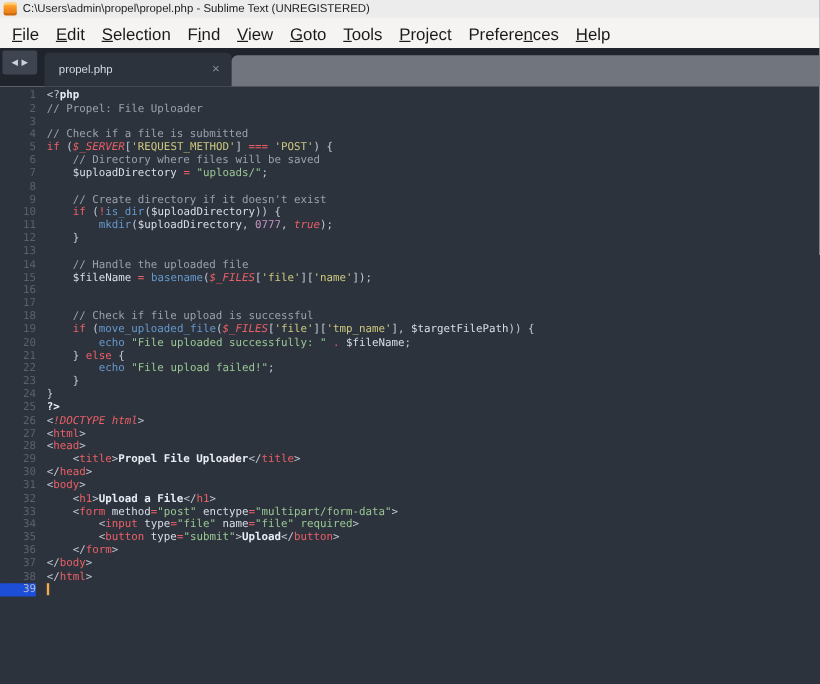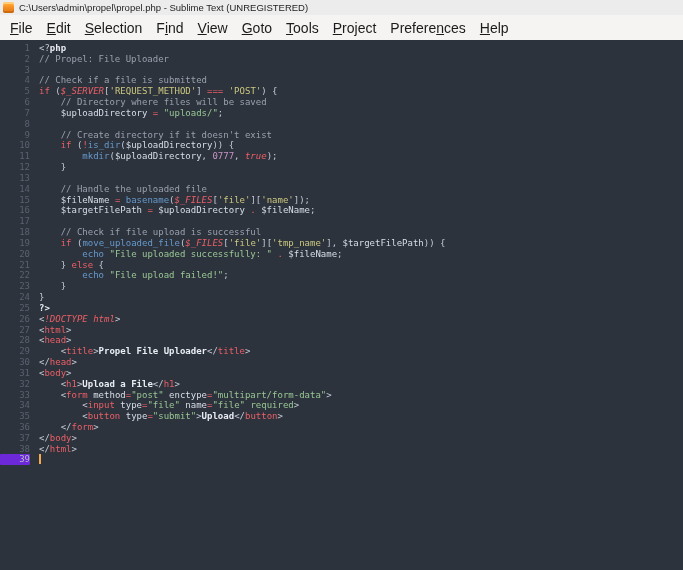--- a/index.html
+++ b/index.html
@@ -28,21 +28,21 @@
          display: flex; align-items: center; justify-content: space-between; padding: 0 10px 0 12px; }
   .tab-label { font-size: 9.5px; color: #d3d8e0; }
   .tab-close { font-size: 11px; color: #8a919e; line-height: 1; }
   .strip-filler { flex: 1; height: 26px; background: #70757e; border-top-left-radius: 5px; align-self: flex-end; }
 
   
   .editor { flex: 1 1 auto; background: #2d333d; padding-top: 3px; overflow: hidden;
             font-family: "DejaVu Sans Mono", monospace; font-size: 9px; line-height: 10.84px; }
   .row { display: flex; height: 10.84px; align-items: stretch; }
   .ln { flex: 0 0 30px; text-align: right; color: #59616f; user-select: none; }
-  .ln.active { background: #6d28d9; color: #b3bac6; border-radius: 1px; }
+  .ln.active { background: #1d4ed8; color: #b3bac6; border-radius: 1px; }
   .codespan { white-space: pre; padding-left: 9px; color: #d8dee9; }
   .cursor { display: inline-block; width: 2px; height: 10px; background: #f5aa4d; vertical-align: -1px; }
 
   
   .tk-kw   { color: #ec5f66; }
   .tk-fn   { color: #6699cc; }
   .tk-sg   { color: #ec5f66; font-style: italic; text-align: center; }
   .tk-var  { color: #d8dee9; }
   .tk-s1   { color: #ccc87e; }
   .tk-s2   { color: #99c794; }
@@ -72,20 +72,31 @@
       <div class="mi"><u>S</u>election</div>
       <div class="mi">F<u>i</u>nd</div>
       <div class="mi"><u>V</u>iew</div>
       <div class="mi"><u>G</u>oto</div>
       <div class="mi"><u>T</u>ools</div>
       <div class="mi"><u>P</u>roject</div>
       <div class="mi">Prefere<u>n</u>ces</div>
       <div class="mi"><u>H</u>elp</div>
     </div>
 
+  <div class="tabstrip">
+    <div class="navbtns">
+      <span>◀</span>
+      <span>▶</span>
+    </div>
+    <div class="tab">
+      <span class="tab-label">propel.php</span>
+      <span class="tab-close">×</span>
+    </div>
+    <div class="strip-filler"></div>
+  </div>
 
   <div class="editor">
     <div>
         <div class="row">
           <span class="ln">1</span>
           <span class="codespan"><span class="tk-pun">&lt;?</span><span class="tk-php">php</span></span>
         </div>
         <div class="row">
           <span class="ln">2</span>
           <span class="codespan"><span class="tk-com">// Propel: File Uploader</span></span>
@@ -137,21 +148,20 @@
         <div class="row">
           <span class="ln">14</span>
           <span class="codespan"><span class="tk-pun">    </span><span class="tk-com">// Handle the uploaded file</span></span>
         </div>
         <div class="row">
           <span class="ln">15</span>
           <span class="codespan"><span class="tk-pun">    </span><span class="tk-var">$fileName</span><span class="tk-pun"> </span><span class="tk-kw">=</span><span class="tk-pun"> </span><span class="tk-fn">basename</span><span class="tk-pun">(</span><span class="tk-sg">$_FILES</span><span class="tk-pun">[</span><span class="tk-s1">'file'</span><span class="tk-pun">][</span><span class="tk-s1">'name'</span><span class="tk-pun">]);</span></span>
         </div>
         <div class="row">
           <span class="ln">16</span>
-          <span class="codespan"><span class="tk-pun">    </span><span class="tk-var">$targetFilePath</span><span class="tk-pun"> </span><span class="tk-kw">=</span><span class="tk-pun"> </span><span class="tk-var">$uploadDirectory</span><span class="tk-pun"> </span><span class="tk-kw">.</span><span class="tk-pun"> </span><span class="tk-var">$fileName</span><span class="tk-pun">;</span></span>
         </div>
         <div class="row">
           <span class="ln">17</span>
           <span class="codespan"></span>
         </div>
         <div class="row">
           <span class="ln">18</span>
           <span class="codespan"><span class="tk-pun">    </span><span class="tk-com">// Check if file upload is successful</span></span>
         </div>
         <div class="row">

